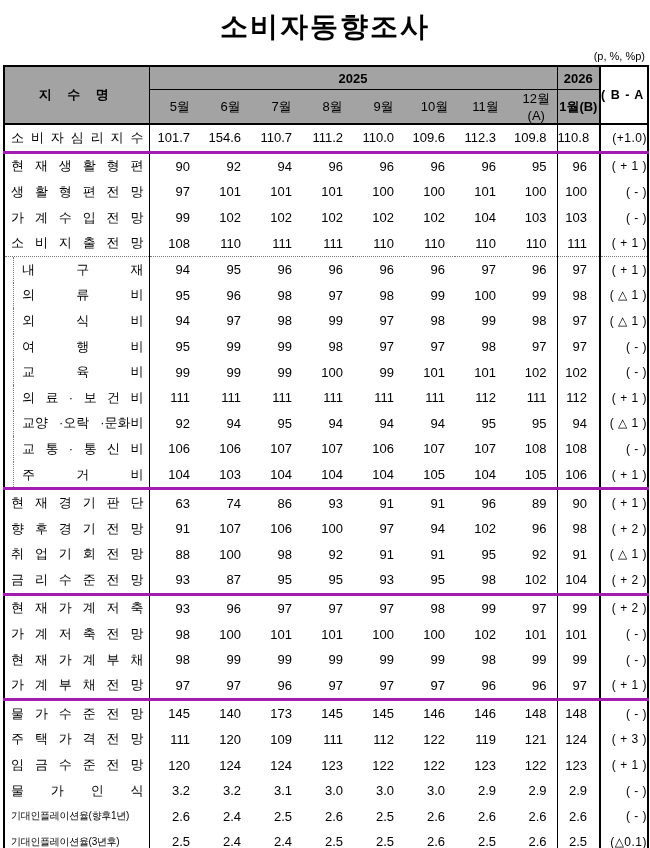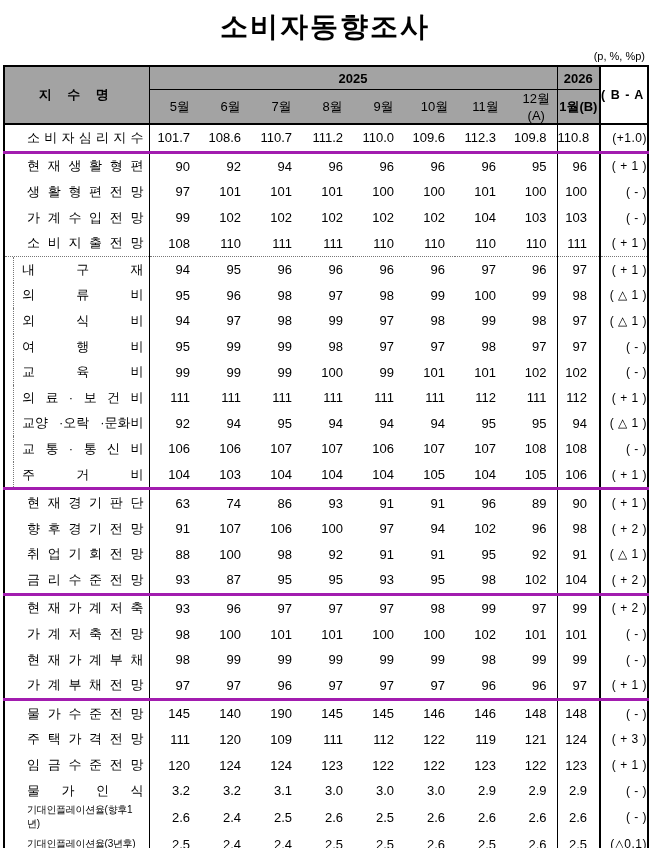--- a/index.html
+++ b/index.html
@@ -28,21 +28,21 @@
   tr.h2 th{height:23px;}
   .lblh{border-right:1px solid #000;letter-spacing:6px;}
   .y25{border-bottom:1px solid #000;border-right:1px solid #000;}
   .y26{border-bottom:1px solid #000;border-right:2px solid #000;}
   .diffh{background:#ffffff;font-size:12.5px;letter-spacing:1px;white-space:nowrap;}
   .mh{font-weight:400;padding-left:10px;}
   .janh{border-left:1px solid #000;border-right:2px solid #000;}
   tbody td{height:25.6px;}
   td.lbl{
     border-right:1px solid #000;text-align:justify;text-align-last:justify;
-    padding:0 5px 0 22px;position:relative;
+    padding:0 5px 0 6px;position:relative;
   }
   td.lbl.sub{padding-left:17px;}
   td.lbl.sub::before{
     content:"";position:absolute;left:8px;top:0;bottom:0;
     border-left:1px dotted #777;
   }
   td.lbl.small{
     font-size:10px;letter-spacing:-0.3px;
     text-align:left;text-align-last:left;margin-top:28px;
   }
@@ -91,21 +91,21 @@
         <th class="mh">10월</th>
         <th class="mh">11월</th>
         <th class="mh">12월(A)</th>
         <th class="janh">1월(B)</th>
       </tr>
   </thead>
   <tbody id="table-body">
       <tr>
         <td class="lbl">소 비 자 심 리 지 수</td>
         <td class="num">101.7</td>
-        <td class="num">108.6</td>
+        <td class="num">154.6</td>
         <td class="num">110.7</td>
         <td class="num">111.2</td>
         <td class="num">110.0</td>
         <td class="num">109.6</td>
         <td class="num">112.3</td>
         <td class="num">109.8</td>
         <td class="jan">110.8</td>
         <td class="diff">(+1.0)</td>
       </tr>
       <tr class="sep">
@@ -378,21 +378,21 @@
         <td class="num">97</td>
         <td class="num">96</td>
         <td class="num">96</td>
         <td class="jan">97</td>
         <td class="diff">( + 1 )</td>
       </tr>
       <tr class="sep">
         <td class="lbl">물 가 수 준 전 망</td>
         <td class="num">145</td>
         <td class="num">140</td>
-        <td class="num">190</td>
+        <td class="num">173</td>
         <td class="num">145</td>
         <td class="num">145</td>
         <td class="num">146</td>
         <td class="num">146</td>
         <td class="num">148</td>
         <td class="jan">148</td>
         <td class="diff">( - )</td>
       </tr>
       <tr>
         <td class="lbl">주 택 가 격 전 망</td>

